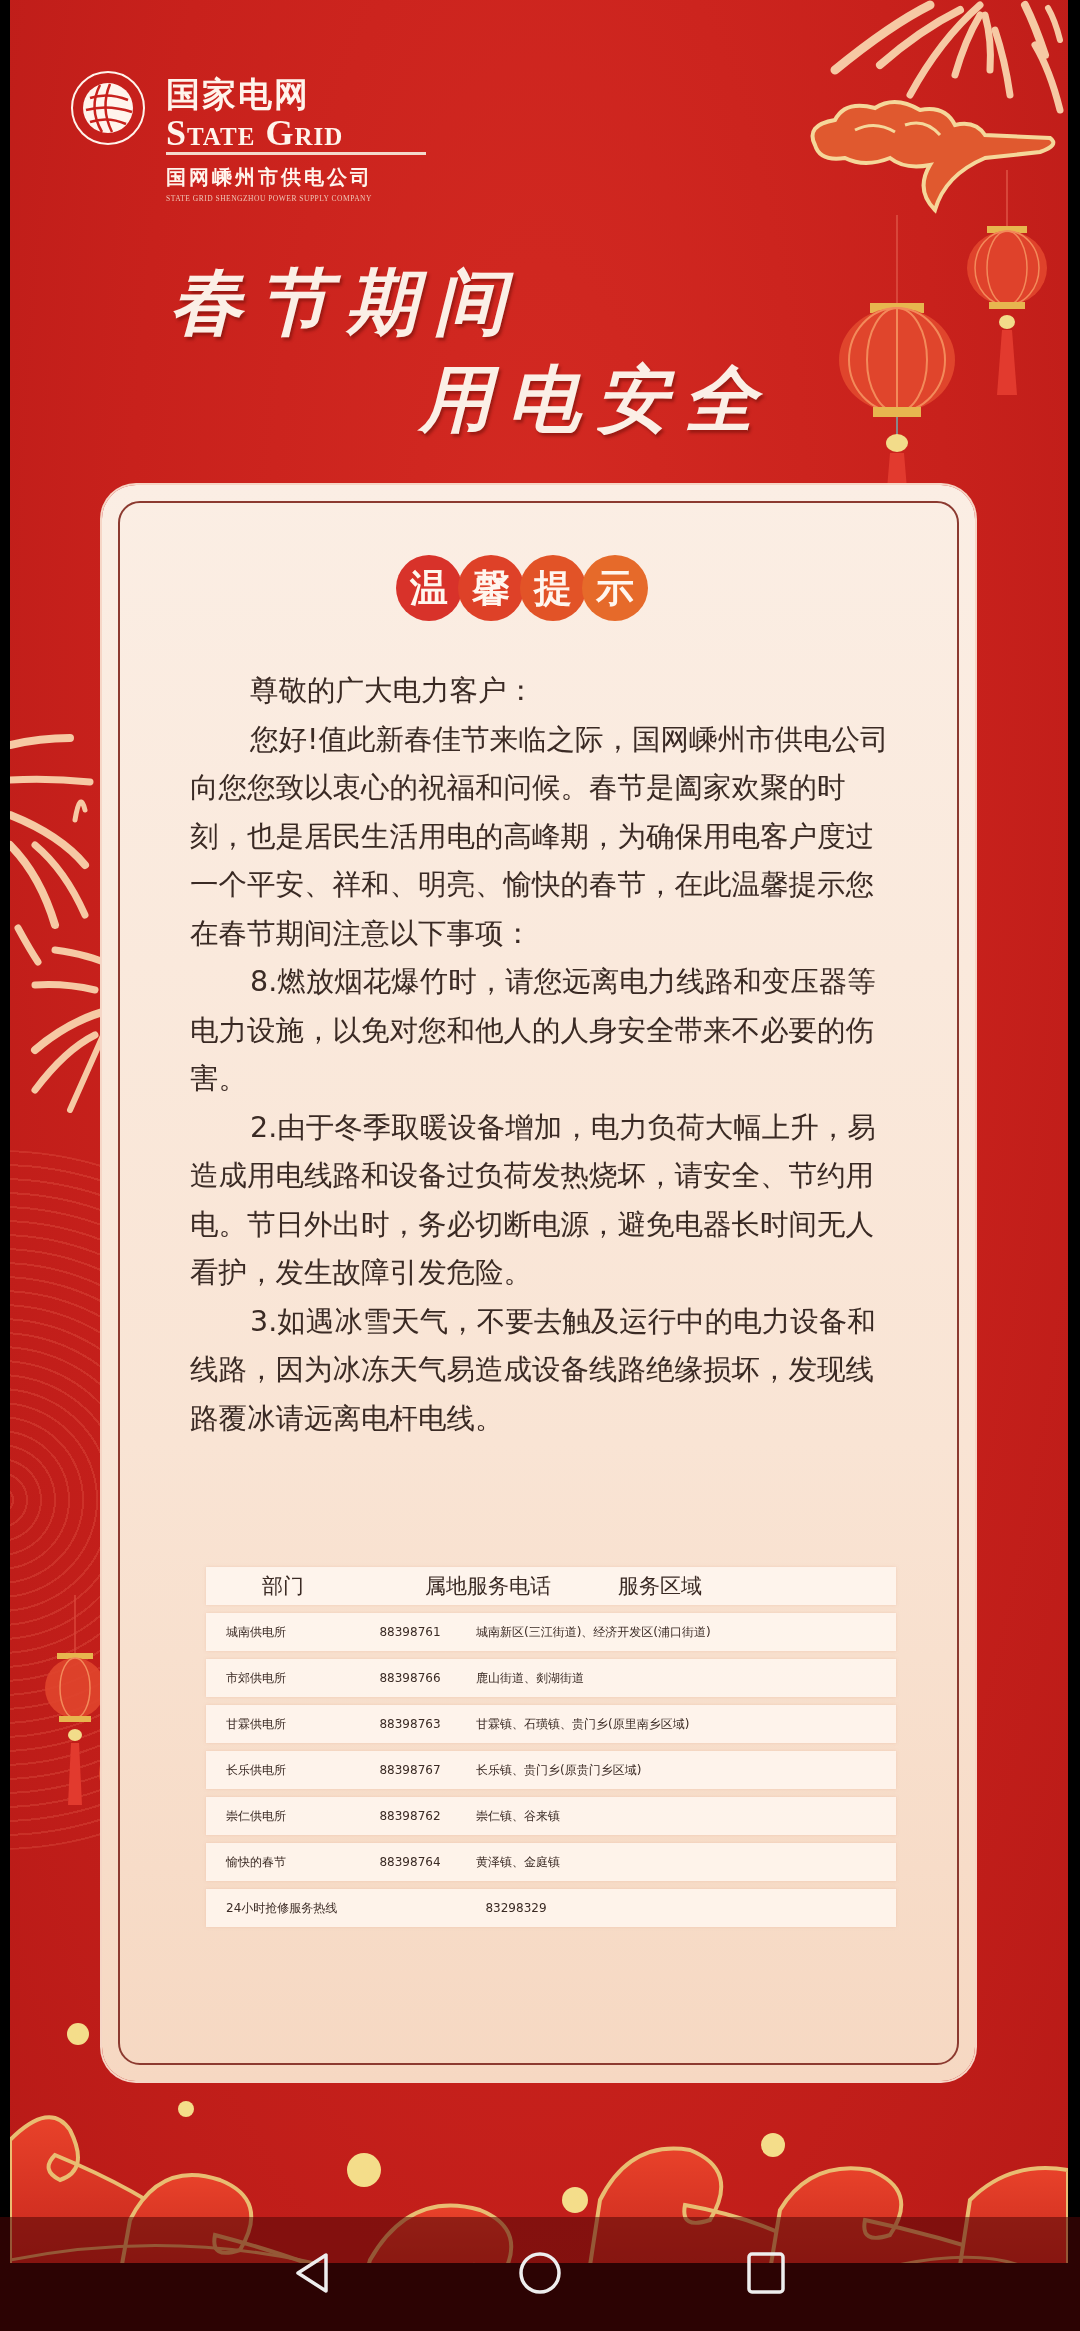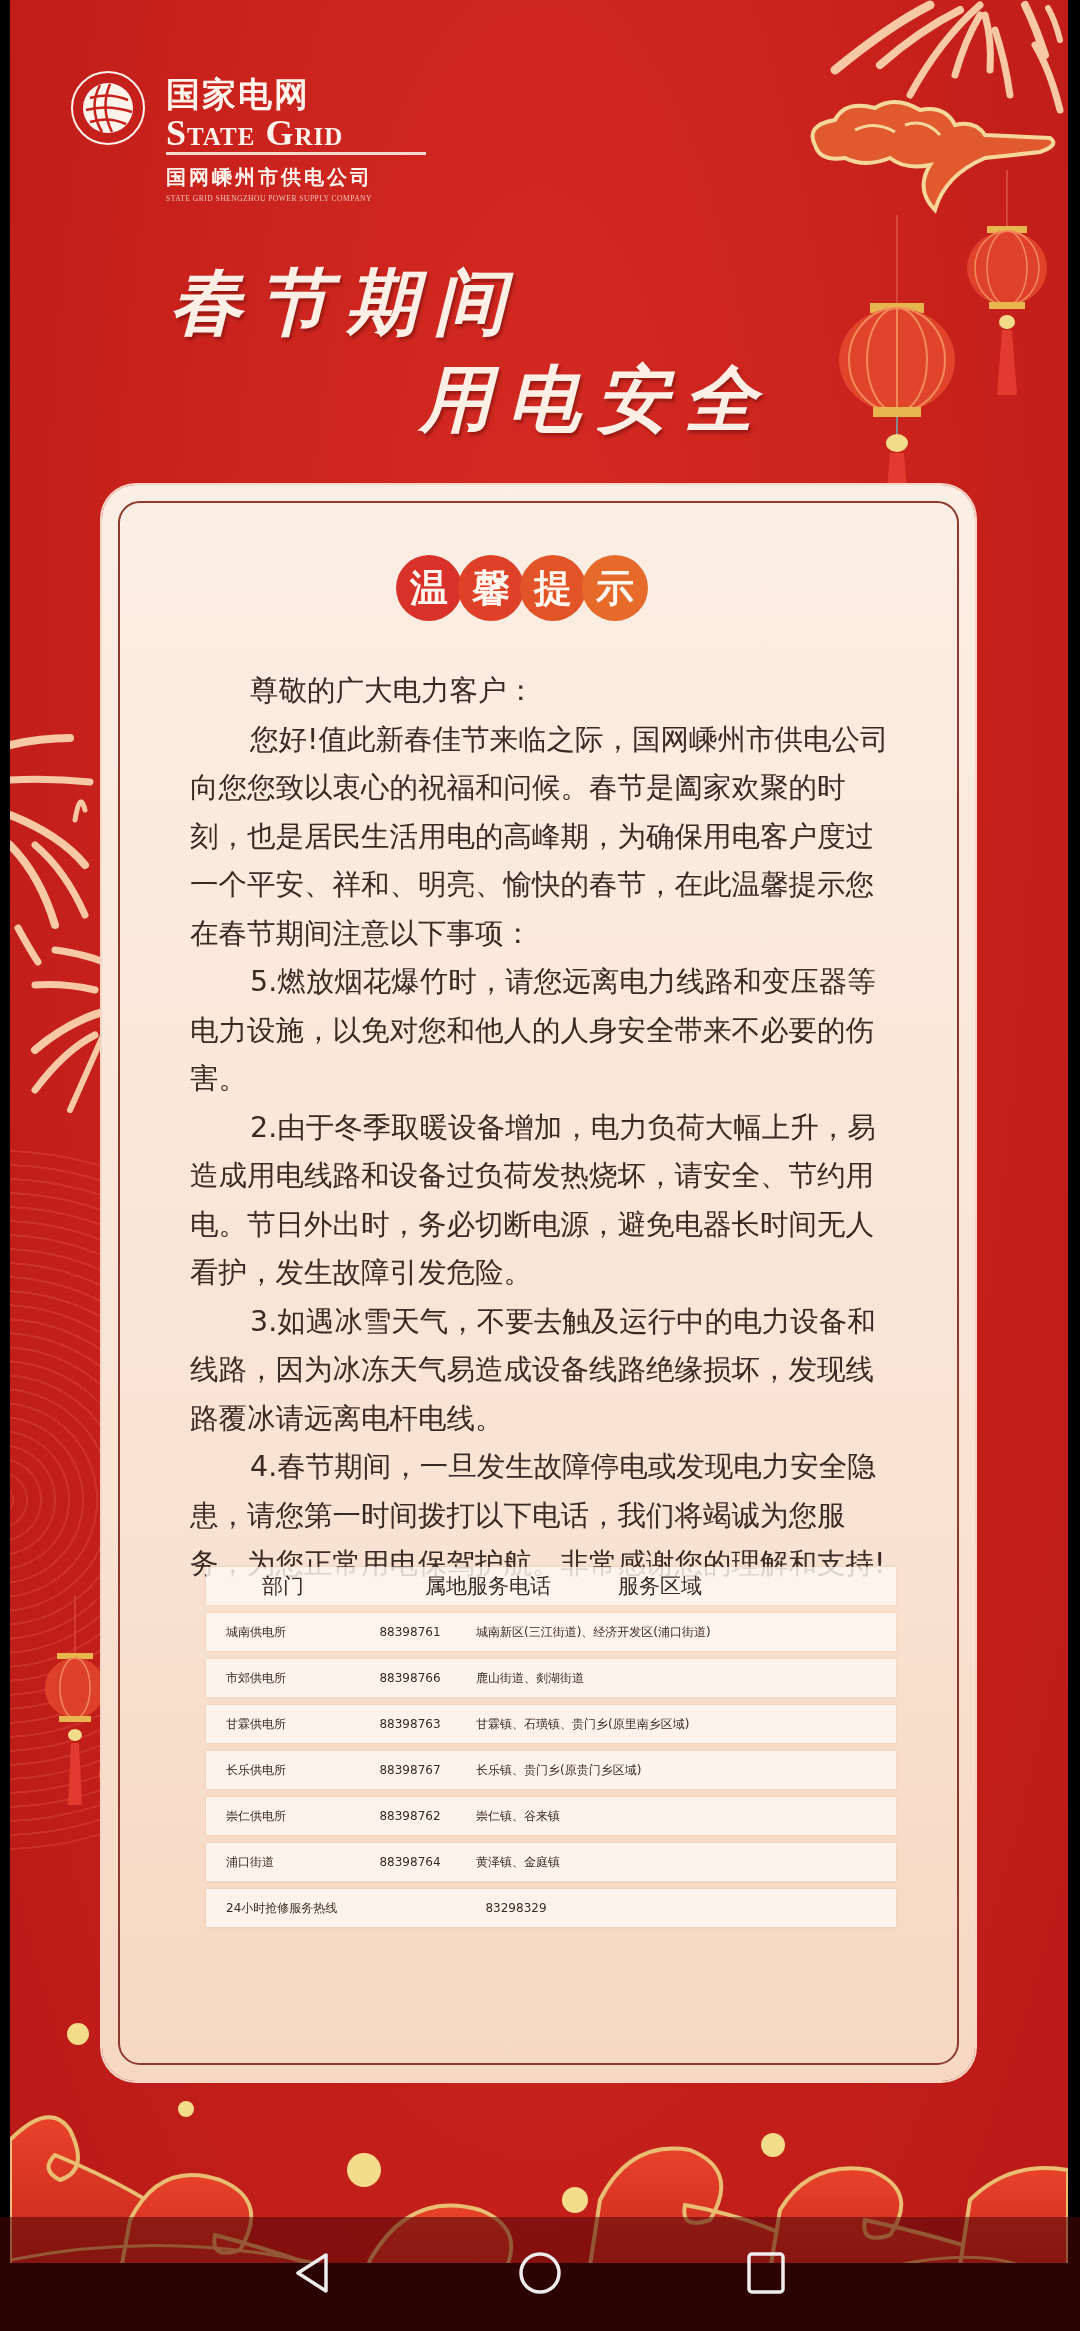--- a/index.html
+++ b/index.html
@@ -191,24 +191,23 @@
     <div class="badge">
       <div class="badge-char" style="background:#d8322a">温</div>
       <div class="badge-char" style="background:#de4128">馨</div>
       <div class="badge-char" style="background:#e25327">提</div>
       <div class="badge-char" style="background:#e66a2a">示</div>
     </div>
 
     <div class="body-text">
       <p class="salutation">尊敬的广大电力客户：</p>
       <p>您好!值此新春佳节来临之际，国网嵊州市供电公司向您您致以衷心的祝福和问候。春节是阖家欢聚的时刻，也是居民生活用电的高峰期，为确保用电客户度过一个平安、祥和、明亮、愉快的春节，在此温馨提示您在春节期间注意以下事项：</p>
-      <p>5.燃放烟花爆竹时，请您远离电力线路和变压器等电力设施，以免对您和他人的人身安全带来不必要的伤害。</p>
+      <p>8.燃放烟花爆竹时，请您远离电力线路和变压器等电力设施，以免对您和他人的人身安全带来不必要的伤害。</p>
       <p>2.由于冬季取暖设备增加，电力负荷大幅上升，易造成用电线路和设备过负荷发热烧坏，请安全、节约用电。节日外出时，务必切断电源，避免电器长时间无人看护，发生故障引发危险。</p>
       <p>3.如遇冰雪天气，不要去触及运行中的电力设备和线路，因为冰冻天气易造成设备线路绝缘损坏，发现线路覆冰请远离电杆电线。</p>
-      <p>4.春节期间，一旦发生故障停电或发现电力安全隐患，请您第一时间拨打以下电话，我们将竭诚为您服务，为您正常用电保驾护航。非常感谢您的理解和支持!</p>
     </div>
 
     <div class="svc-table">
       <div class="svc-row header">
         <span class="c-dept">部门</span>
         <span class="c-phone">属地服务电话</span>
         <span class="c-area">服务区域</span>
       </div>
 
       <div class="svc-row">
@@ -230,21 +229,21 @@
         <span class="c-dept">长乐供电所</span>
         <span class="c-phone">88398767</span>
         <span class="c-area">长乐镇、贵门乡(原贵门乡区域)</span>
       </div>
       <div class="svc-row">
         <span class="c-dept">崇仁供电所</span>
         <span class="c-phone">88398762</span>
         <span class="c-area">崇仁镇、谷来镇</span>
       </div>
       <div class="svc-row">
-        <span class="c-dept">浦口街道</span>
+        <span class="c-dept">愉快的春节</span>
         <span class="c-phone">88398764</span>
         <span class="c-area">黄泽镇、金庭镇</span>
       </div>
       <div class="svc-row hotline">
         <span class="c-dept">24小时抢修服务热线</span>
         <span class="c-phone">83298329</span>
       </div>
     </div>
   </div>
 

